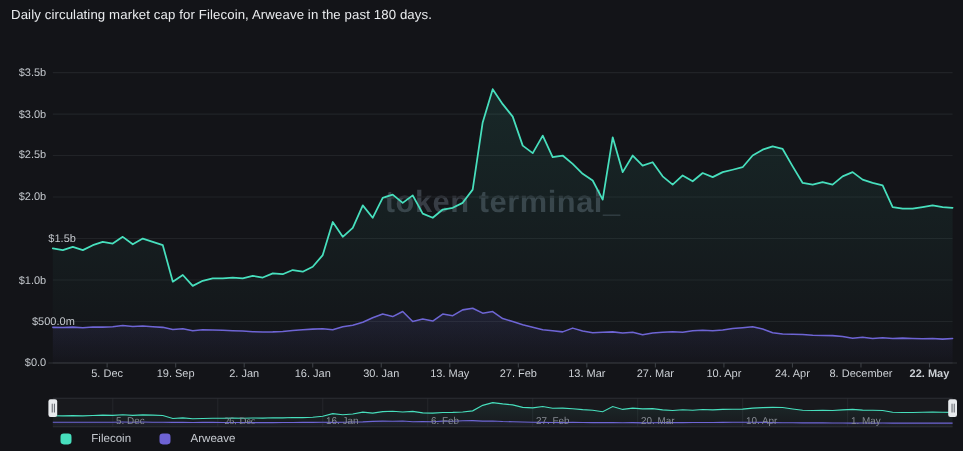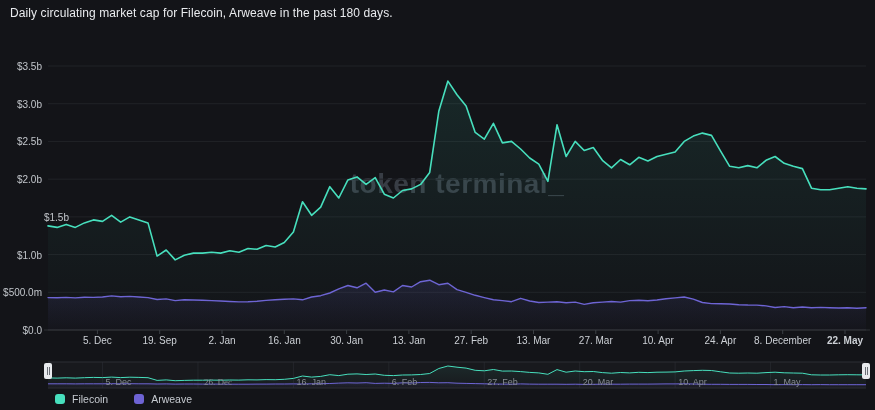--- a/index.html
+++ b/index.html
@@ -16,21 +16,21 @@
   .xlab{position:absolute;top:335px;width:60px;margin-left:-30px;text-align:center;
         font-size:10px;color:#ccd0d5;z-index:2;white-space:nowrap;}
   .navlab{position:absolute;top:377px;font-size:9px;color:#868b93;z-index:2;
         white-space:nowrap;}
   .handle{position:absolute;top:363px;width:8px;height:16px;background:#e8eaed;
         border-radius:2px;z-index:4;display:flex;align-items:center;
         justify-content:center;gap:1px;}
   .handle i{display:block;width:1px;height:8px;background:#6b6f76;}
   .legend{position:absolute;left:55px;top:393px;display:flex;gap:26px;
         align-items:center;z-index:3;}
-  .legend-item{display:flex;align-items:center;gap:7px;cursor:pointer;}
+  .legend-item{display:flex;align-items:center;gap:18px;cursor:pointer;}
   .swatch{width:10px;height:10px;border-radius:3px;display:inline-block;}
   .legend-label{font-size:10.5px;color:#c6cad0;}
 </style>
 </head>
 <body>
 
 <div>
   <div class="title">Daily circulating market cap for Filecoin, Arweave in the past 180 days.</div>
   <div class="watermark">token terminal_</div>
 
@@ -90,35 +90,35 @@
         <path d="M48.0,383.8 L57.1,383.8 L66.2,383.8 L75.3,383.9 L84.4,383.8 L93.4,383.8 L102.5,383.8 L111.6,383.7 L120.7,383.8 L129.8,383.7 L138.9,383.8 L148.0,383.8 L157.1,384.0 L166.2,383.9 L175.2,384.1 L184.3,384.0 L193.4,384.0 L202.5,384.1 L211.6,384.1 L220.7,384.1 L229.8,384.2 L238.9,384.2 L248.0,384.2 L257.0,384.1 L266.1,384.1 L275.2,384.0 L284.3,384.0 L293.4,383.9 L302.5,384.0 L311.6,383.8 L320.7,383.7 L329.8,383.5 L338.8,383.1 L347.9,382.8 L357.0,383.0 L366.1,382.7 L375.2,383.4 L384.3,383.2 L393.4,383.4 L402.5,382.8 L411.6,383.0 L420.6,382.5 L429.7,382.4 L438.8,382.8 L447.9,382.7 L457.0,383.2 L466.1,383.4 L475.2,383.6 L484.3,383.8 L493.4,384.0 L502.4,384.1 L511.5,384.2 L520.6,383.9 L529.7,384.1 L538.8,384.2 L547.9,384.2 L557.0,384.2 L566.1,384.3 L575.2,384.2 L584.2,384.4 L593.3,384.3 L602.4,384.2 L611.5,384.2 L620.6,384.2 L629.7,384.1 L638.8,384.1 L647.9,384.1 L657.0,384.0 L666.0,383.9 L675.1,383.9 L684.2,383.8 L693.3,384.0 L702.4,384.2 L711.5,384.3 L720.6,384.3 L729.7,384.4 L738.8,384.4 L747.8,384.4 L756.9,384.5 L766.0,384.5 L775.1,384.7 L784.2,384.6 L793.3,384.7 L802.4,384.6 L811.5,384.7 L820.6,384.6 L829.6,384.7 L838.7,384.7 L847.8,384.7 L856.9,384.7 L866.0,384.7" fill="none" stroke="#6e63d4" stroke-width="1"></path>
         <path d="M48,388 L48.0,377.9 L57.1,378.1 L66.2,377.8 L75.3,378.1 L84.4,377.7 L93.4,377.4 L102.5,377.6 L111.6,377.1 L120.7,377.6 L129.8,377.2 L138.9,377.4 L148.0,377.7 L157.1,380.4 L166.2,379.9 L175.2,380.7 L184.3,380.4 L193.4,380.2 L202.5,380.2 L211.6,380.1 L220.7,380.2 L229.8,380.0 L238.9,380.1 L248.0,379.8 L257.0,379.9 L266.1,379.6 L275.2,379.7 L284.3,379.3 L293.4,378.4 L302.5,376.0 L311.6,377.1 L320.7,376.4 L329.8,374.7 L338.8,375.6 L347.9,374.2 L357.0,373.9 L366.1,374.5 L375.2,374.0 L384.3,375.3 L393.4,375.6 L402.5,375.0 L411.6,374.9 L420.6,374.5 L429.7,373.5 L438.8,368.5 L447.9,366.0 L457.0,367.2 L466.1,368.1 L475.2,370.3 L484.3,370.8 L493.4,369.5 L502.4,371.1 L511.5,371.0 L520.6,371.6 L529.7,372.4 L538.8,372.9 L547.9,374.3 L557.0,369.6 L566.1,372.2 L575.2,371.0 L584.2,371.7 L593.3,371.5 L602.4,372.6 L611.5,373.2 L620.6,372.5 L629.7,372.9 L638.8,372.3 L647.9,372.6 L657.0,372.2 L666.0,372.1 L675.1,371.9 L684.2,371.0 L693.3,370.6 L702.4,370.3 L711.5,370.5 L720.6,371.8 L729.7,373.0 L738.8,373.2 L747.8,373.0 L756.9,373.2 L766.0,372.6 L775.1,372.2 L784.2,372.8 L793.3,373.0 L802.4,373.2 L811.5,374.8 L820.6,375.0 L829.6,375.0 L838.7,374.8 L847.8,374.7 L856.9,374.8 L866.0,374.9 L866,388 Z" fill="url(#grad0)" opacity="0.8"></path>
         <path d="M48.0,377.9 L57.1,378.1 L66.2,377.8 L75.3,378.1 L84.4,377.7 L93.4,377.4 L102.5,377.6 L111.6,377.1 L120.7,377.6 L129.8,377.2 L138.9,377.4 L148.0,377.7 L157.1,380.4 L166.2,379.9 L175.2,380.7 L184.3,380.4 L193.4,380.2 L202.5,380.2 L211.6,380.1 L220.7,380.2 L229.8,380.0 L238.9,380.1 L248.0,379.8 L257.0,379.9 L266.1,379.6 L275.2,379.7 L284.3,379.3 L293.4,378.4 L302.5,376.0 L311.6,377.1 L320.7,376.4 L329.8,374.7 L338.8,375.6 L347.9,374.2 L357.0,373.9 L366.1,374.5 L375.2,374.0 L384.3,375.3 L393.4,375.6 L402.5,375.0 L411.6,374.9 L420.6,374.5 L429.7,373.5 L438.8,368.5 L447.9,366.0 L457.0,367.2 L466.1,368.1 L475.2,370.3 L484.3,370.8 L493.4,369.5 L502.4,371.1 L511.5,371.0 L520.6,371.6 L529.7,372.4 L538.8,372.9 L547.9,374.3 L557.0,369.6 L566.1,372.2 L575.2,371.0 L584.2,371.7 L593.3,371.5 L602.4,372.6 L611.5,373.2 L620.6,372.5 L629.7,372.9 L638.8,372.3 L647.9,372.6 L657.0,372.2 L666.0,372.1 L675.1,371.9 L684.2,371.0 L693.3,370.6 L702.4,370.3 L711.5,370.5 L720.6,371.8 L729.7,373.0 L738.8,373.2 L747.8,373.0 L756.9,373.2 L766.0,372.6 L775.1,372.2 L784.2,372.8 L793.3,373.0 L802.4,373.2 L811.5,374.8 L820.6,375.0 L829.6,375.0 L838.7,374.8 L847.8,374.7 L856.9,374.8 L866.0,374.9" fill="none" stroke="#47dfbd" stroke-width="1"></path>
         <line x1="48" x2="866" y1="362" y2="362" stroke="#2c2f34" stroke-width="1"></line>
         <line x1="48" x2="866" y1="388" y2="388" stroke="#2c2f34" stroke-width="1"></line>
       </g>
     </svg>
 
   <div id="y-labels">
       <div class="ylab" style="top: 325px;">$0.0</div>
-      <div class="ylab" style="top: 287.286px;">$500.0m</div>
+      <div class="ylab" style="top: 287.286px; padding-left: 26px;">$500.0m</div>
       <div class="ylab" style="top: 249.571px;">$1.0b</div>
       <div class="ylab" style="top: 211.857px; margin-left: 27px;">$1.5b</div>
       <div class="ylab" style="top: 174.143px;">$2.0b</div>
       <div class="ylab" style="top: 136.429px;">$2.5b</div>
       <div class="ylab" style="top: 98.7143px;">$3.0b</div>
       <div class="ylab" style="top: 61px;">$3.5b</div>
     </div>
   <div id="x-labels">
       <div class="xlab" style="left: 97.4px;">5. Dec</div>
       <div class="xlab" style="left: 159.7px;">19. Sep</div>
       <div class="xlab" style="left: 222px;">2. Jan</div>
       <div class="xlab" style="left: 284.3px;">16. Jan</div>
       <div class="xlab" style="left: 346.6px;">30. Jan</div>
-      <div class="xlab" style="left: 408.9px;">13. Jan</div>
+      <div class="xlab" style="left: 408.9px;">13. May</div>
       <div class="xlab" style="left: 471.2px;">27. Feb</div>
       <div class="xlab" style="left: 533.5px;">13. Mar</div>
       <div class="xlab" style="left: 595.8px;">27. Mar</div>
       <div class="xlab" style="left: 658.1px;">10. Apr</div>
       <div class="xlab" style="left: 720.4px;">24. Apr</div>
       <div class="xlab" style="left: 782.7px;">8. December</div>
       <div class="xlab" style="left: 845px; font-weight: bold;">22. May</div>
     </div>
   <div id="nav-labels">
       <div class="navlab" style="left: 105.533px;">5. Dec</div>

